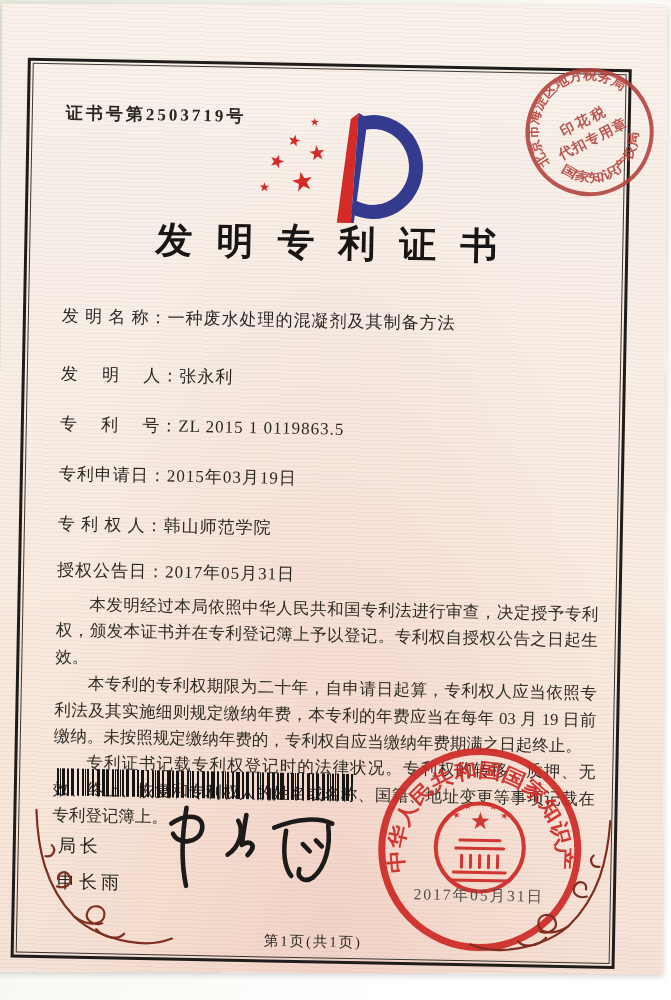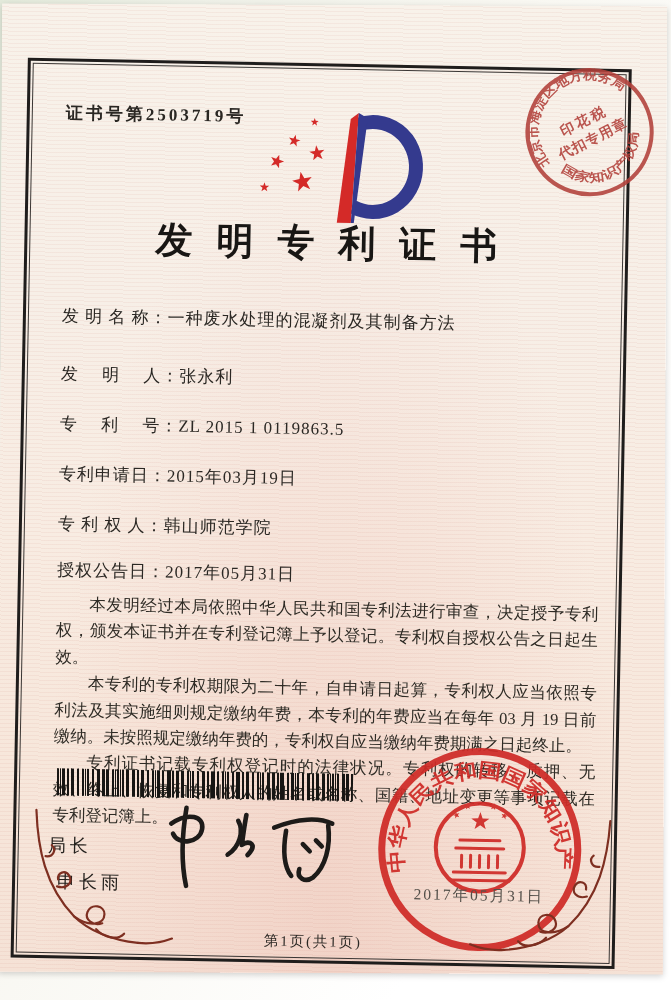--- a/index.html
+++ b/index.html
@@ -54,21 +54,21 @@
     font-size:16.5px;line-height:1.6;color:#2e2b25;text-align:justify;
   }
   .body-text p{margin:0;text-indent:2em;}
   .barcode{
     position:absolute;left:40px;top:707px;width:296px;height:27px;
     background:
       repeating-linear-gradient(90deg,#171513 0 2px,rgba(0,0,0,0) 2px 5px),
       repeating-linear-gradient(90deg,#171513 0 1px,rgba(0,0,0,0) 1px 7px),
       repeating-linear-gradient(90deg,rgba(0,0,0,0) 0 3px,#171513 3px 4px,rgba(0,0,0,0) 4px 11px);
   }
-  .director{position:absolute;left:32px;top:772px;font-size:18px;color:#24211d;letter-spacing:4px;}
+  .director{position:absolute;left:42px;top:772px;font-size:18px;color:#24211d;letter-spacing:4px;}
   .director-name{position:absolute;left:42px;top:808px;font-size:18px;color:#24211d;letter-spacing:4px;}
   .sig{position:absolute;left:140px;top:730px;width:210px;height:105px;}
   .seal{position:absolute;left:356px;top:672px;width:216px;height:216px;opacity:.93;}
   .seal-date{
     position:absolute;left:356px;top:816px;width:216px;text-align:center;
     font-size:15.5px;color:#54504a;letter-spacing:2px;
   }
   .footer{
     position:absolute;left:0;top:866px;width:100%;text-align:center;
     font-size:14.5px;color:#2b2824;letter-spacing:2px;

